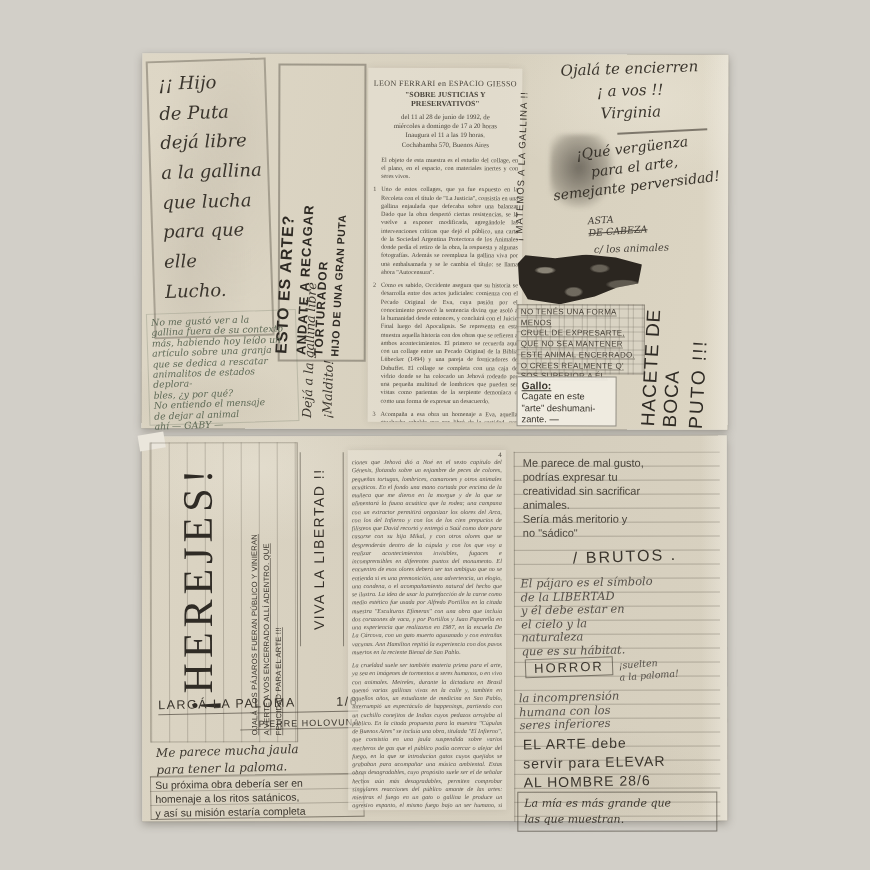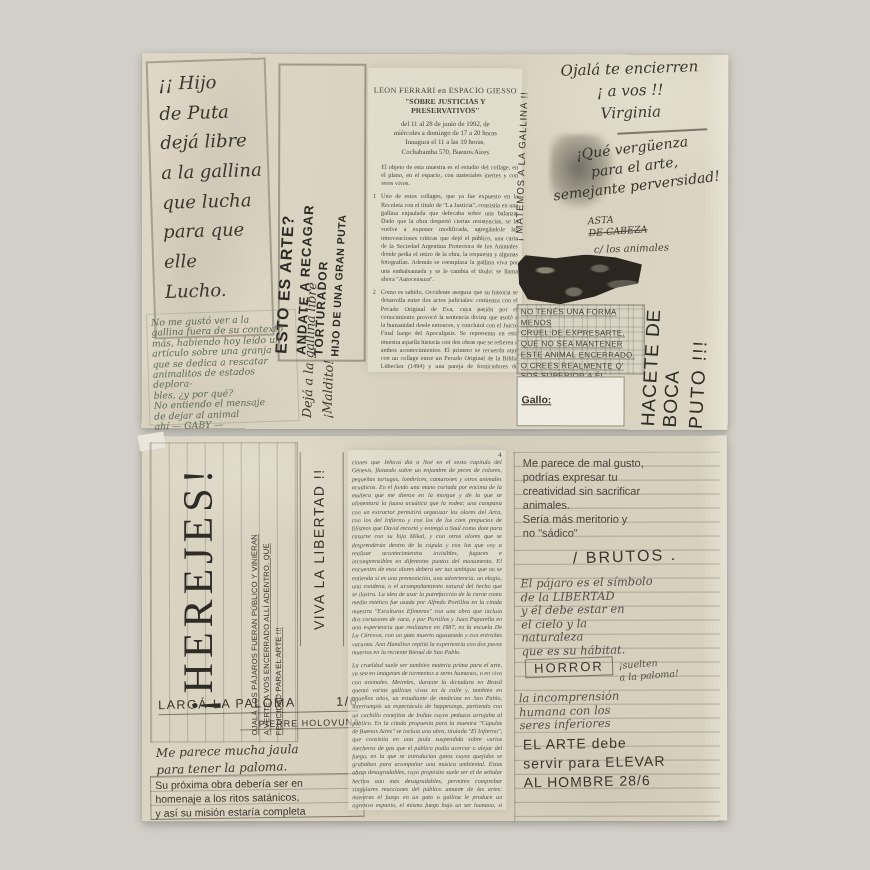--- a/index.html
+++ b/index.html
@@ -87,21 +87,21 @@
 gallina fuera de su contexto
 más, habiendo hoy leído un
 artículo sobre una granja
 que se dedica a rescatar
 animalitos de estados deplora-
 bles, ¿y por qué?
 No entiendo el mensaje
 de dejar al animal
 ahí — GABY —</div>
 
-    <div class="abs flyer-col" style="left:226px;top:14px;width:154px;height:304px;padding:18px 4px;">
+    <div class="abs flyer-col" style="left:226px;top:14px;width:154px;height:354px;padding:11px 4px;">
       <div style="text-align:center;font-size:8px;letter-spacing:.4px;">LEON FERRARI en ESPACIO GIESSO</div>
       <div style="text-align:center;font-size:7.8px;font-weight:bold;margin-top:2px;">"SOBRE JUSTICIAS Y PRESERVATIVOS"</div>
       <div class="pre" style="text-align:center;font-size:6.8px;line-height:1.35;margin:4px 0 7px;">del 11 al 28 de junio de 1992, de
 miércoles a domingo de 17 a 20 horas
 Inaugura el 11 a las 19 horas.
 Cochabamba 570, Buenos Aires</div>
       <p>El objeto de esta muestra es el estudio del collage, en el plano, en el espacio, con materiales inertes y con seres vivos.</p>
       <p>
         <span class="pnum">1</span><span>Uno de estos collages, que ya fue expuesto en la Recoleta con el título de "La Justicia", consistía en una gallina enjaulada que defecaba sobre una balanza. Dado que la obra despertó ciertas resistencias, se la vuelve a exponer modificada, agregándole las intervenciones críticas que dejó el público, una carta de la Sociedad Argentina Protectora de los Animales donde pedía el retiro de la obra, la respuesta y algunas fotografías. Además se reemplaza la gallina viva por una embalsamada y se le cambia el título: se llama ahora "Autocensura".</span>
       </p>
@@ -141,23 +141,26 @@
     <div class="abs gridpaper" style="left:375px;top:250px;width:128px;height:70px;border:1px solid rgba(85,78,66,.45);">
       <div class="pre caps" style="padding:2px 3px;font-size:8px;line-height:10.7px;letter-spacing:.3px;color:#453f36;
                   text-decoration:underline rgba(69,63,54,.5);">NO TENÉS UNA FORMA MENOS
 CRUEL DE EXPRESARTE,
 QUE NO SEA MANTENER
 ESTE ANIMAL ENCERRADO.
 O CREES REALMENTE Q'
 SOS SUPERIOR A ÉL.</div>
     </div>
 
-    <div class="abs" style="left:375px;top:322px;width:108px;height:50px;background:rgba(241,237,227,.9);
-                border:1.4px solid rgba(66,60,50,.55);padding:16px 4px;">
+    <div class="abs" style="left:375px;top:322px;width:100px;height:50px;background:rgba(241,237,227,.9);
+                border:1.4px solid rgba(66,60,50,.55);padding:2px 4px;">
       <div class="caps" style="font-size:10.5px;font-weight:600;text-decoration:underline;color:#39342c;">Gallo:</div>
+      <div class="pre caps" style="font-size:9.3px;line-height:1.25;color:#39342c;">Cagate en este
+"arte" deshumani-
+zante. —</div>
     </div>
 
     <div class="abs" style="left:498px;top:194px;width:72px;height:180px;">
       <div class="vin caps" style="width:178px;height:68px;transform:translate(-50%,-50%) rotate(-87deg);color:#2f2b25;">
         <div style="font-size:19px;letter-spacing:1px;">HACETE DE BOCA</div>
         <div style="font-size:19px;letter-spacing:2px;margin-top:4px;">PUTO !!!</div>
       </div>
     </div>
   </section>
 
@@ -234,15 +237,18 @@
       </div>
 
       <div class="abs pre cur" style="left:4px;top:238px;width:190px;font-size:11.5px;line-height:13.5px;color:#56514a;transform:rotate(-1.5deg);">la incomprensión
 humana con los
 seres inferiores</div>
 
       <div class="abs pre caps" style="left:8px;top:282px;width:195px;font-size:14px;line-height:19px;letter-spacing:1px;color:#3b362e;transform:rotate(-1deg);">EL ARTE debe
 servir para ELEVAR
 AL HOMBRE   28/6</div>
 
+      <div class="abs pre cur boxed" style="left:2px;top:340px;width:200px;height:40px;font-size:11px;line-height:1.45;
+                  padding:3px 6px;color:#3b362e;">La mía es más grande que
+las que muestran.</div>
     </div>
   </section>
 </div>
 
 </body></html>

